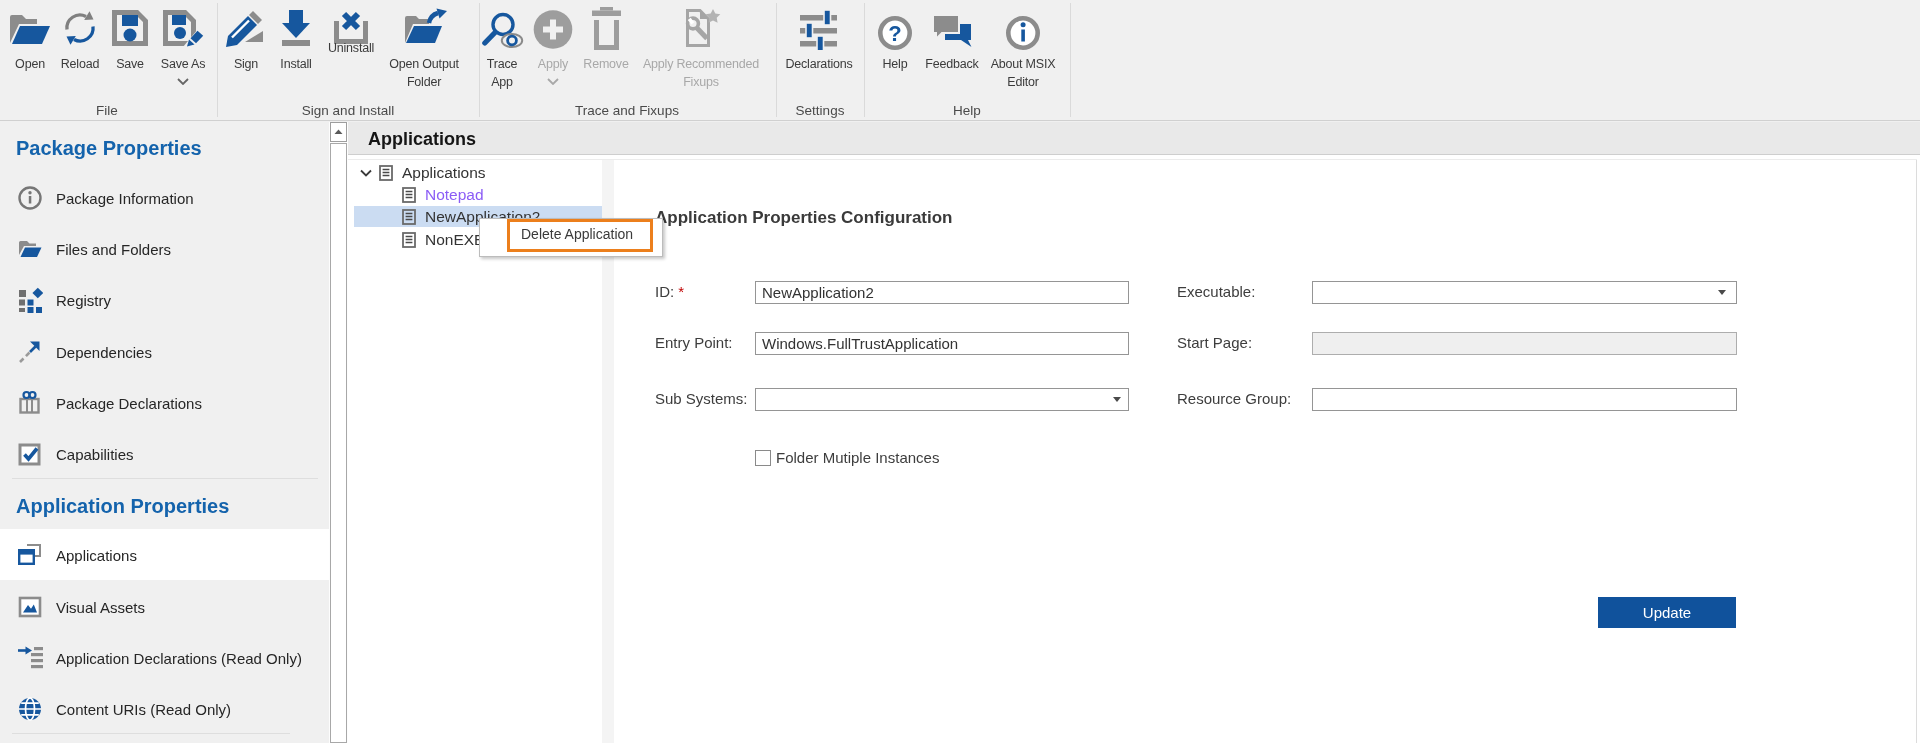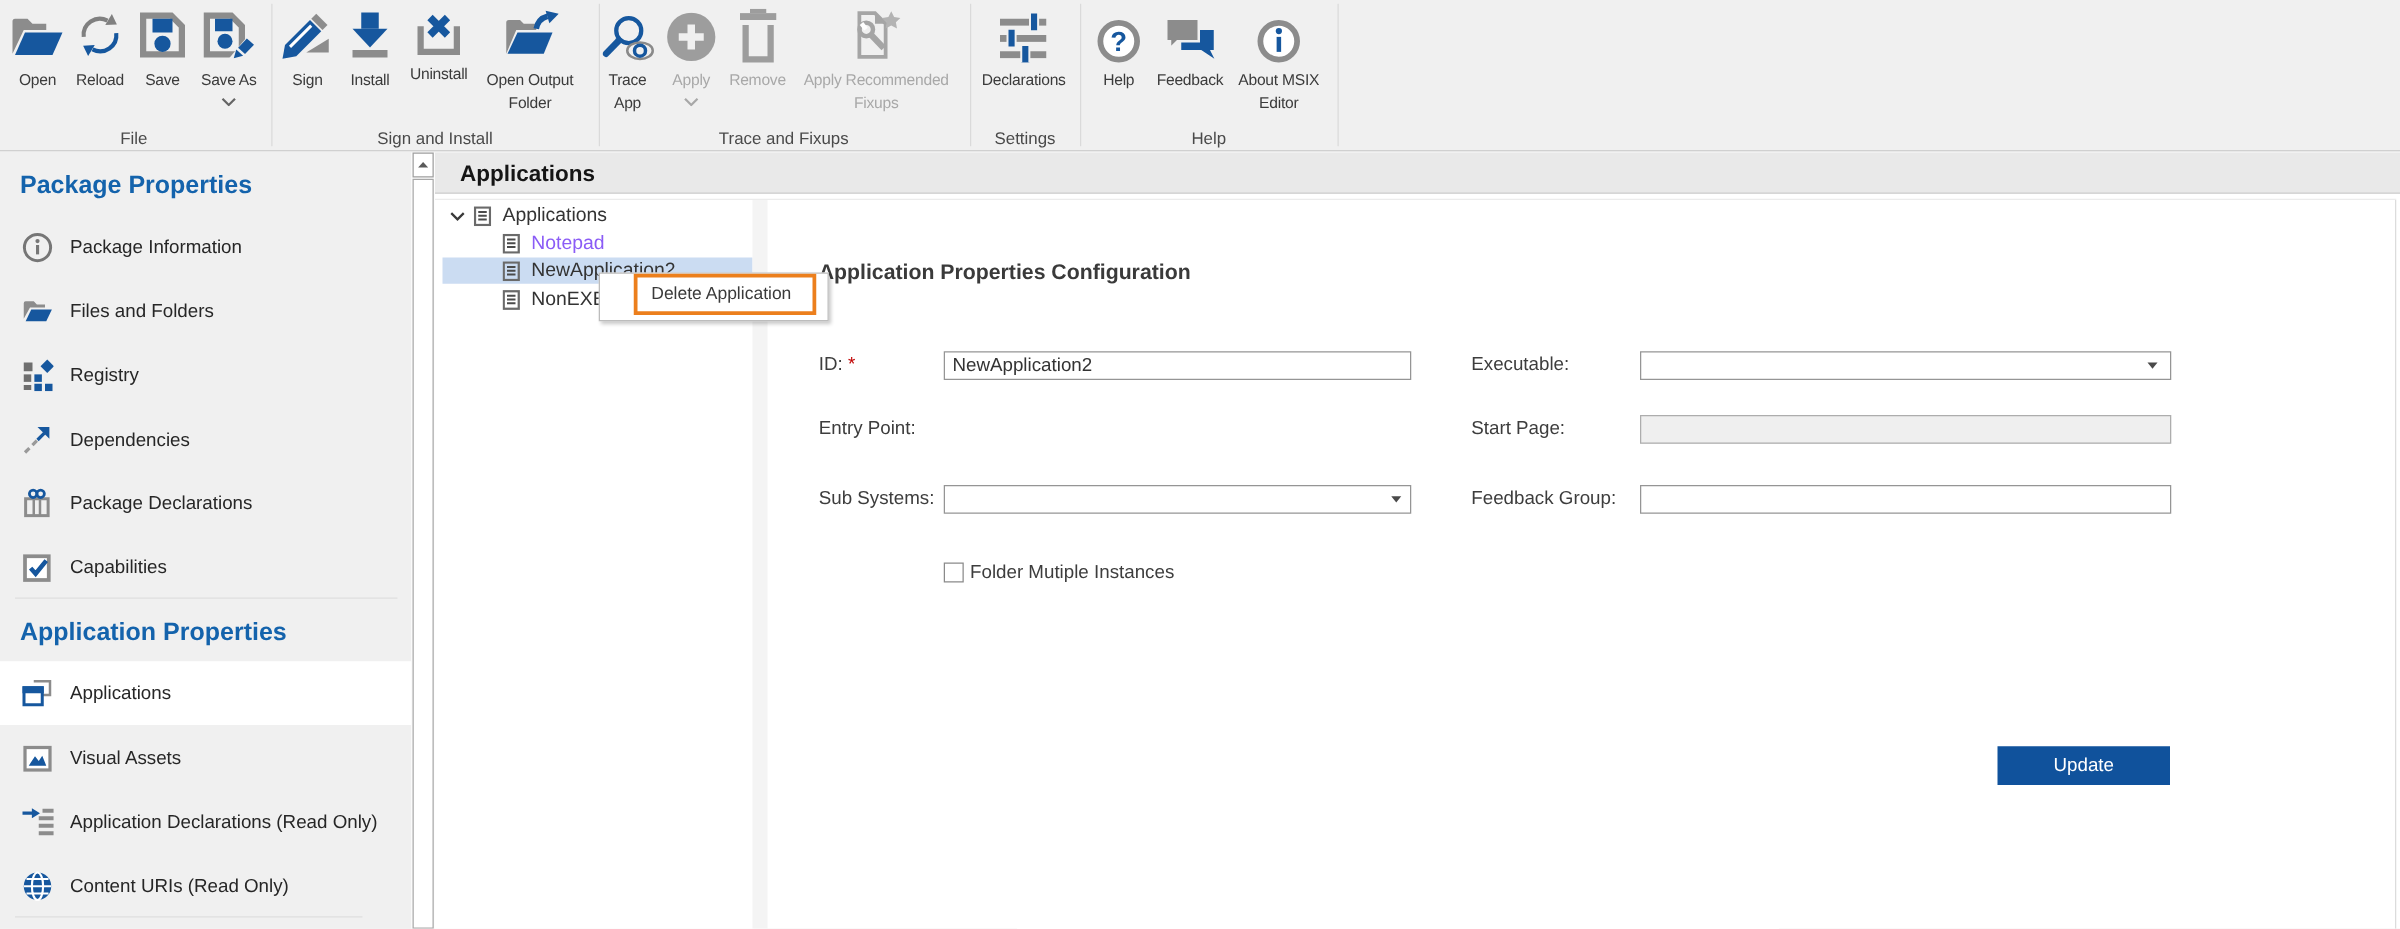--- a/index.html
+++ b/index.html
@@ -102,21 +102,21 @@
     <rect x="11" y="1" width="14" height="13" fill="#16579e"></rect>
     <path fill="#16579e" d="M4 14 H32 L18 29 Z"></path>
     <rect x="4" y="31" width="28" height="6" fill="#8c8c8c"></rect>
   </svg>
   <div class="rlabel" style="left:196px;top:55px">Install</div>
 
   <svg class="abs" style="left:331px;top:9px" width="40" height="38" viewBox="0 0 40 38">
     <path fill="none" stroke="#8c8c8c" stroke-width="5" d="M5.5 12 V32.5 H34.5 V12"></path>
     <path stroke="#16579e" stroke-width="6" d="M13 5 L27 19 M27 5 L13 19"></path>
   </svg>
-  <div class="rlabel" style="left:251px;top:50px">Uninstall</div>
+  <div class="rlabel" style="left:251px;top:39px">Uninstall</div>
 
   <svg class="abs" style="left:401px;top:8px" width="46" height="40" viewBox="0 0 46 40">
     <path fill="#8c8c8c" d="M4 35 L4 10 Q4 8 6 8 L15 8 L18 11 L28 11 L28 16 L12 16 Z"></path>
     <path d="M28 15 Q29.5 7 37 5" fill="none" stroke="#16579e" stroke-width="4.5"></path>
     <path fill="#16579e" d="M35.5 0.5 L46 3 L38.5 10.5 Z"></path>
     <path fill="#16579e" d="M13 18 L41 18 L34 35 L5 35 Z"></path>
   </svg>
   <div class="rlabel" style="left:324px;top:55px">Open Output<br>Folder</div>
 
   <svg class="abs" style="left:482px;top:8px" width="44" height="42" viewBox="0 0 44 42">
@@ -337,27 +337,28 @@
   <div id="formpanel">
     <div style="position:absolute;left:37px;top:46px;font-size:17px;font-weight:bold;color:#3a3a3a">Application Properties Configuration</div>
 
     <div class="flabel" style="left:37px;top:121px">ID: <span style="color:#c00000">*</span></div>
     <div class="finput" style="left:137px;top:119px;width:374px;height:23px">NewApplication2</div>
     <div class="flabel" style="left:559px;top:121px">Executable:</div>
     <div class="finput" style="left:694px;top:119px;width:425px;height:23px"></div>
     <div class="darrow" style="left:1100px;top:128px"></div>
 
     <div class="flabel" style="left:37px;top:172px">Entry Point:</div>
+    <div class="finput" style="left:137px;top:170px;width:374px;height:23px">Windows.FullTrustApplication</div>
     <div class="flabel" style="left:559px;top:172px">Start Page:</div>
     <div class="finput dis" style="left:694px;top:170px;width:425px;height:23px"></div>
 
     <div class="flabel" style="left:37px;top:228px">Sub Systems:</div>
     <div class="finput" style="left:137px;top:226px;width:374px;height:23px"></div>
     <div class="darrow" style="left:495px;top:235px"></div>
-    <div class="flabel" style="left:559px;top:228px">Feedback Group:</div>
+    <div class="flabel" style="left:559px;top:228px">Resource Group:</div>
     <div class="finput" style="left:694px;top:226px;width:425px;height:23px"></div>
 
     <div style="position:absolute;left:137px;top:288px;width:16px;height:16px;background:#fff;border:1px solid #8a8a8a"></div>
     <div class="flabel" style="left:158px;top:287px">Folder Mutiple Instances</div>
 
     <div style="position:absolute;left:980px;top:435px;width:138px;height:31px;background:#10529c;color:#fff;font-size:15px;display:flex;align-items:center;justify-content:center">Update</div>
   </div>
 </div>
 <div id="ctxmenu"></div>
 <div id="ctxorange">

